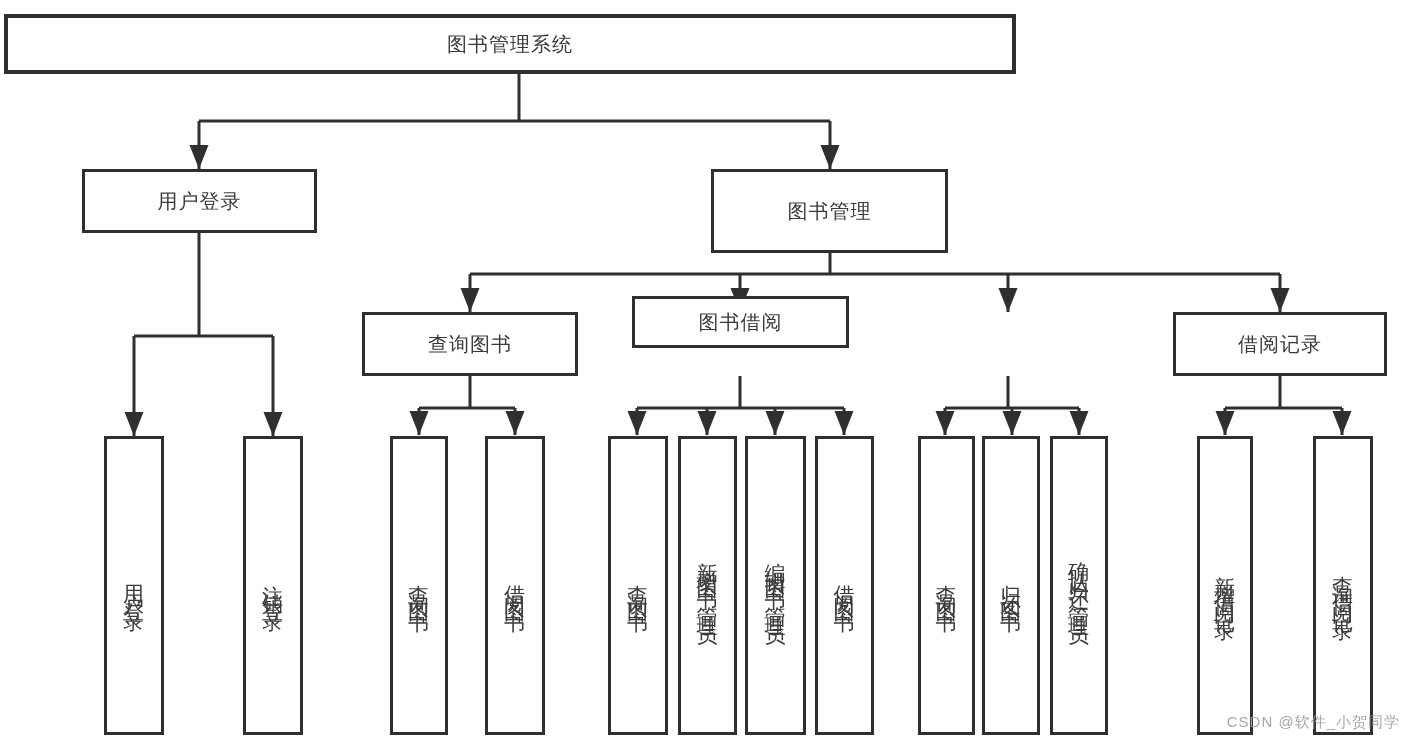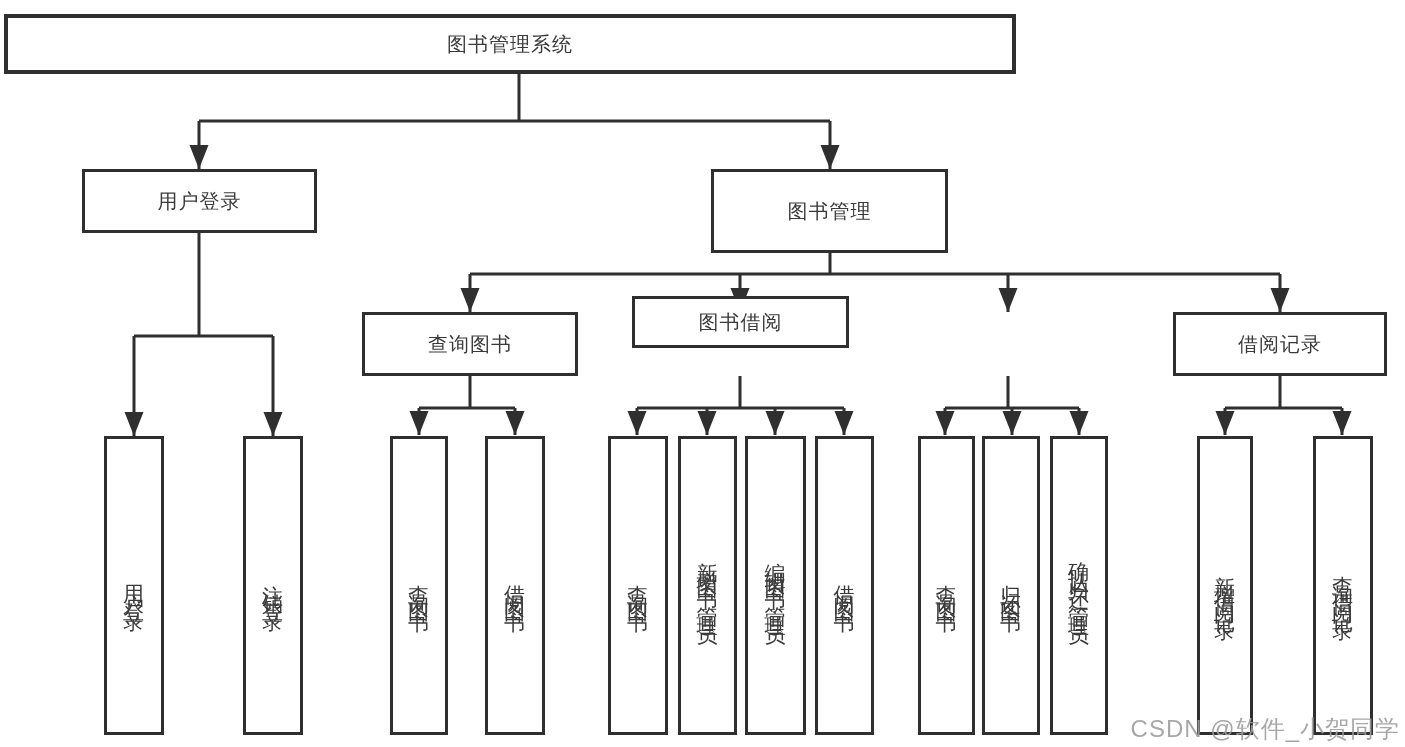--- a/index.html
+++ b/index.html
@@ -21,21 +21,21 @@
   .box.v span {
     writing-mode:vertical-rl;
     font-size:21px;
     line-height:1;
     letter-spacing:9px;
   }
   .watermark {
     position:absolute;
     top:713px;
     right:5px;
-    font-size:24px;
+    font-size:15px;
     color:#9e9e9e;
     opacity:0.9;
     white-space:nowrap;
     letter-spacing:1px;
   }
 </style>
 </head>
 <body>
 
 <div class="stage">

